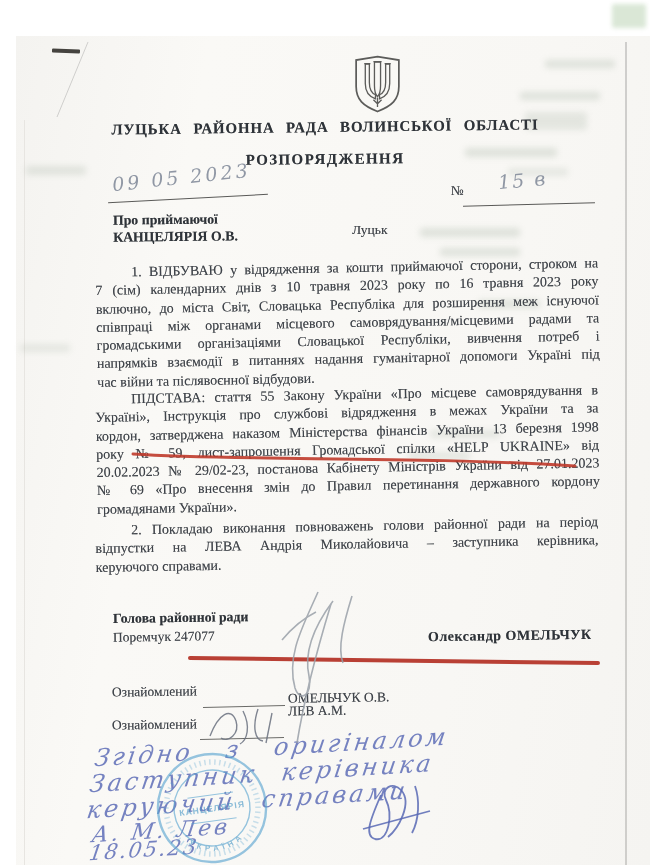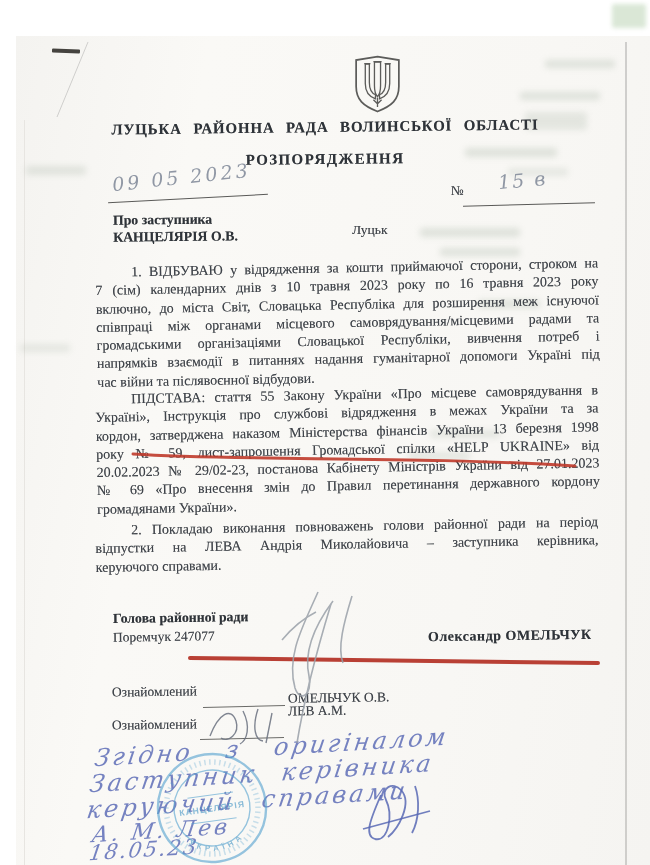--- a/index.html
+++ b/index.html
@@ -120,21 +120,21 @@
   <div class="t doc-type">РОЗПОРЯДЖЕННЯ</div>
 
   <div class="hw hw-date">09 05 2023</div>
   <div class="rule rule-date"></div>
   <div class="t city">Луцьк</div>
   <div class="t numsign">№</div>
   <div class="hw hw-num">15 в</div>
   <div class="rule rule-num"></div>
 
   <div class="t subject">
-    <div>Про заступника</div>
+    <div>Про приймаючої</div>
     <div>КАНЦЕЛЯРІЯ О.В.</div>
   </div>
 
   <div class="t para" id="para1">
     <span class="ln ind">1. ВІДБУВАЮ  у відрядження за кошти приймаючої сторони, строком на</span>
     <span class="ln">7 (сім) календарних днів з 10 травня 2023 року по 16 травня 2023 року</span>
     <span class="ln">включно, до міста Світ, Словацька Республіка для розширення меж існуючої</span>
     <span class="ln">співпраці між органами місцевого самоврядування/місцевими радами та</span>
     <span class="ln">громадськими організаціями Словацької Республіки, вивчення потреб і</span>
     <span class="ln">напрямків взаємодії в питаннях надання гуманітарної допомоги Україні під</span>

